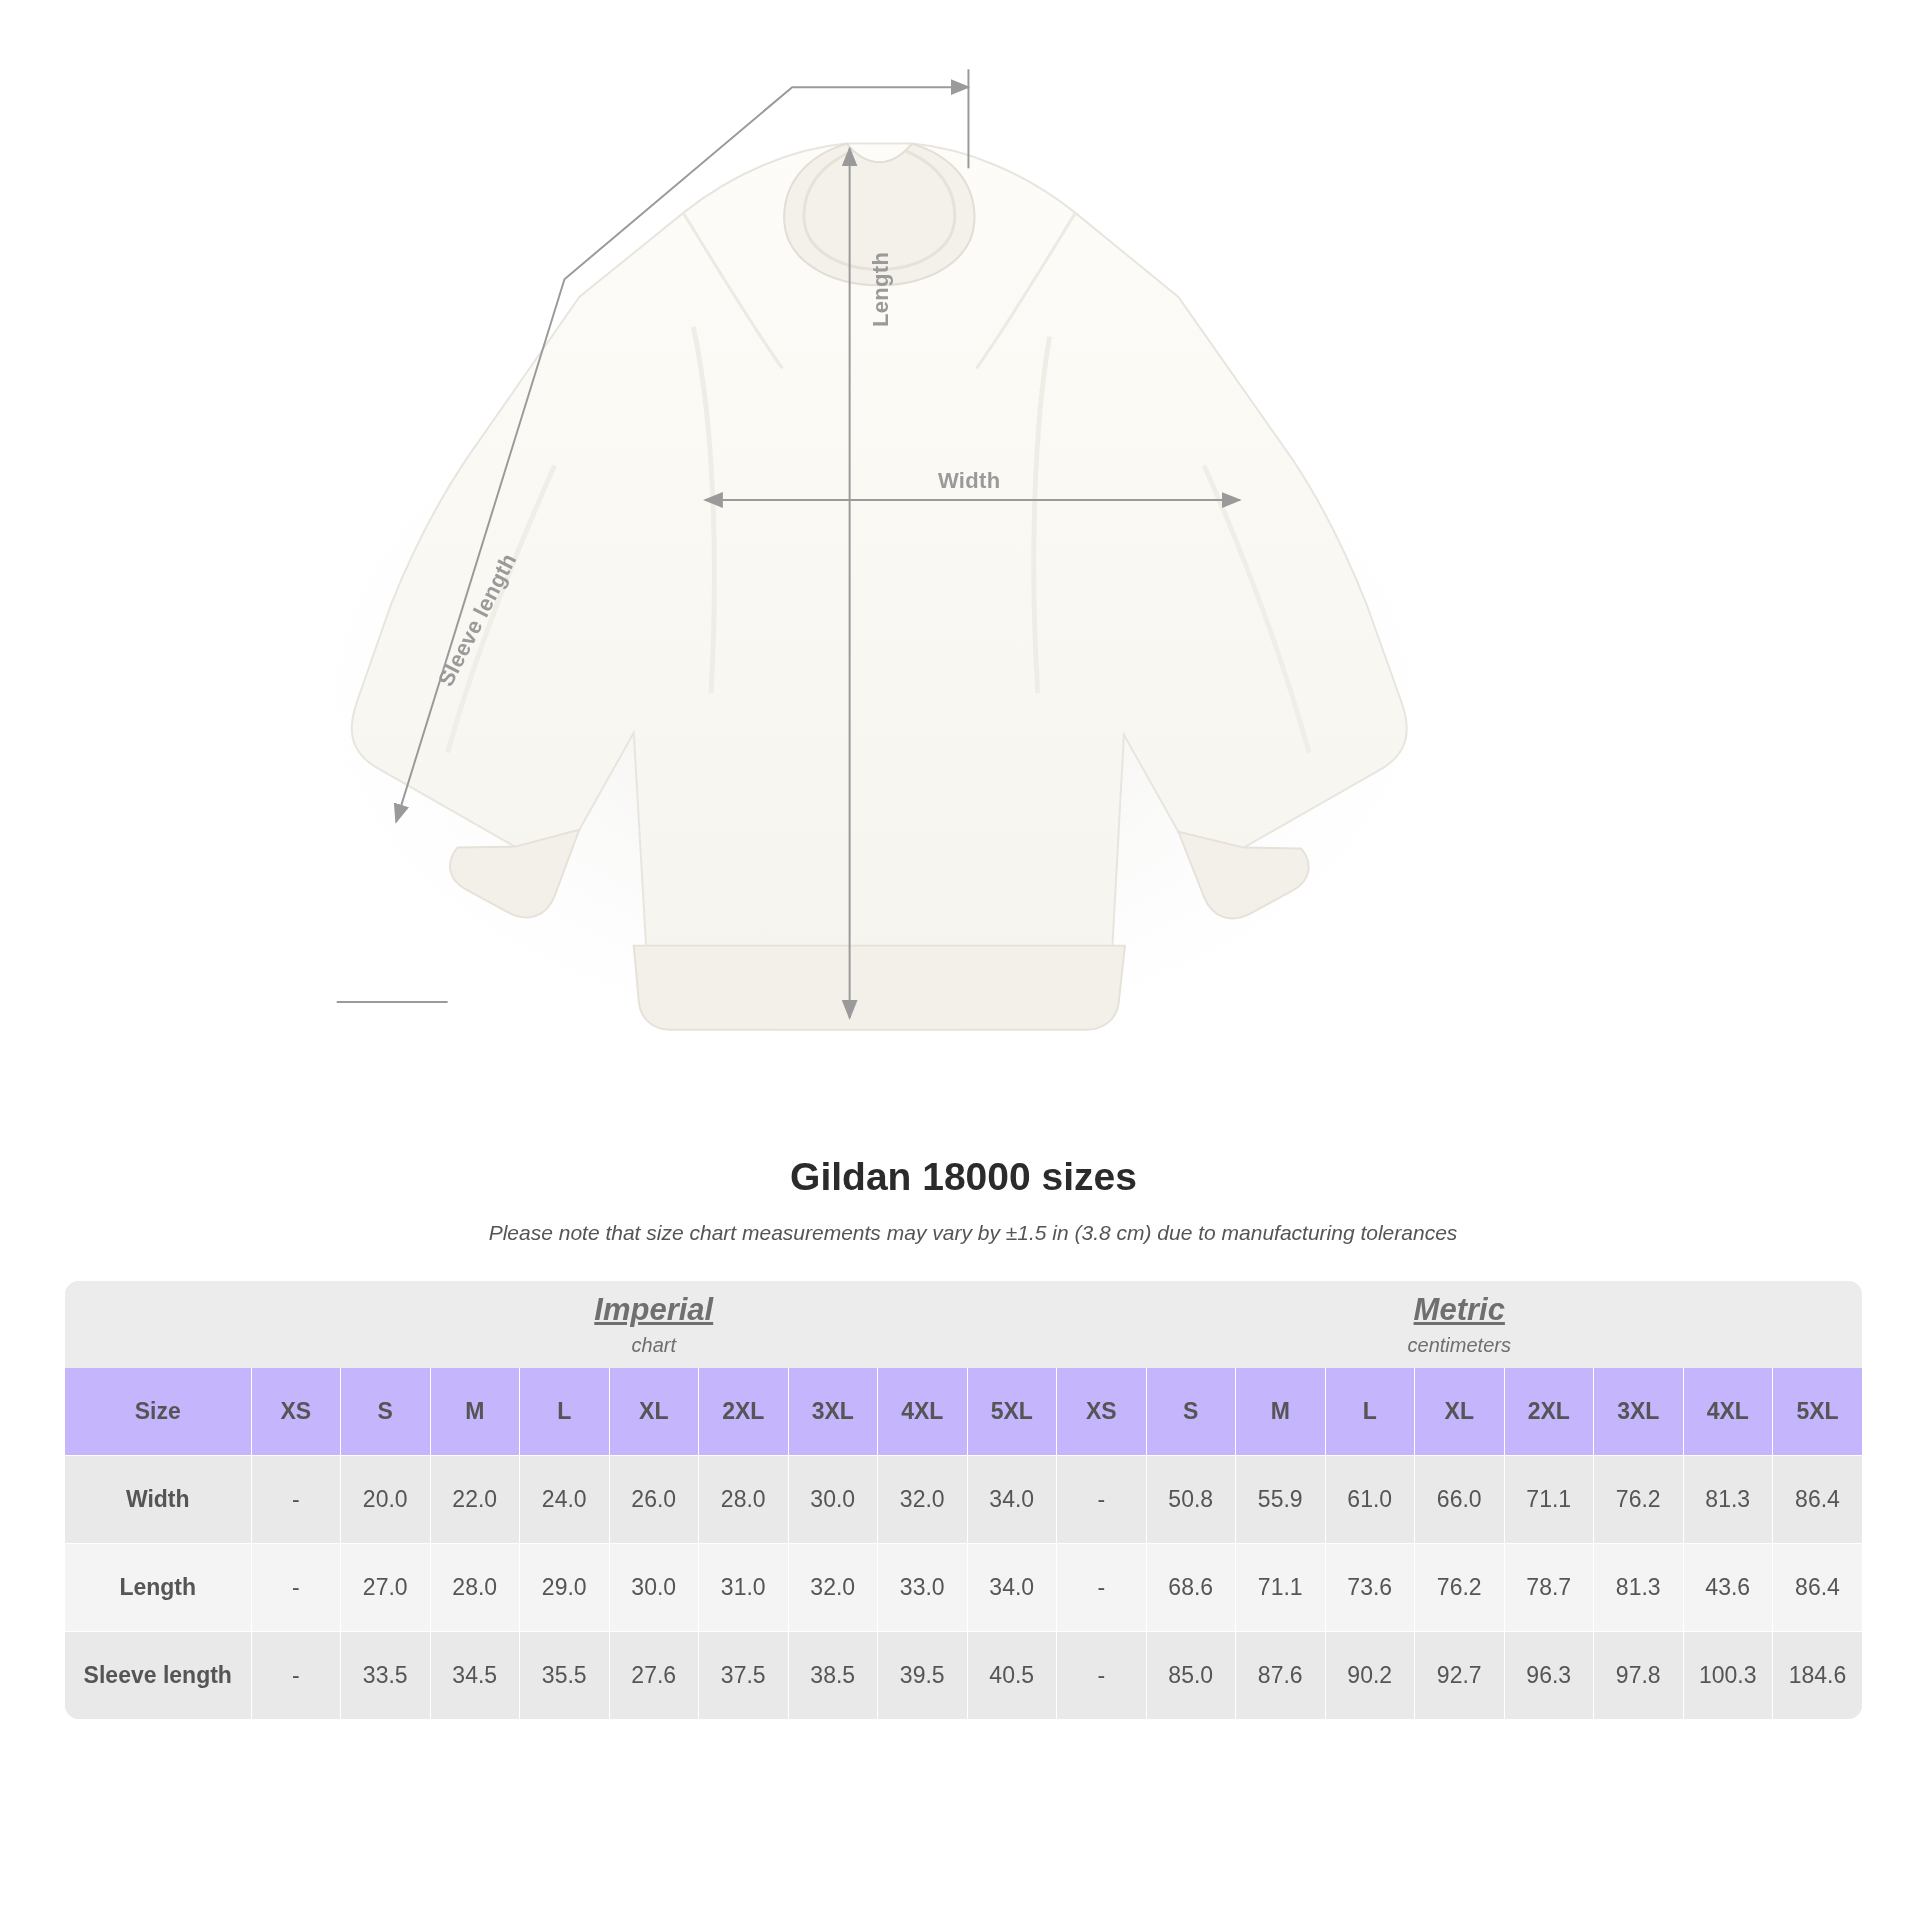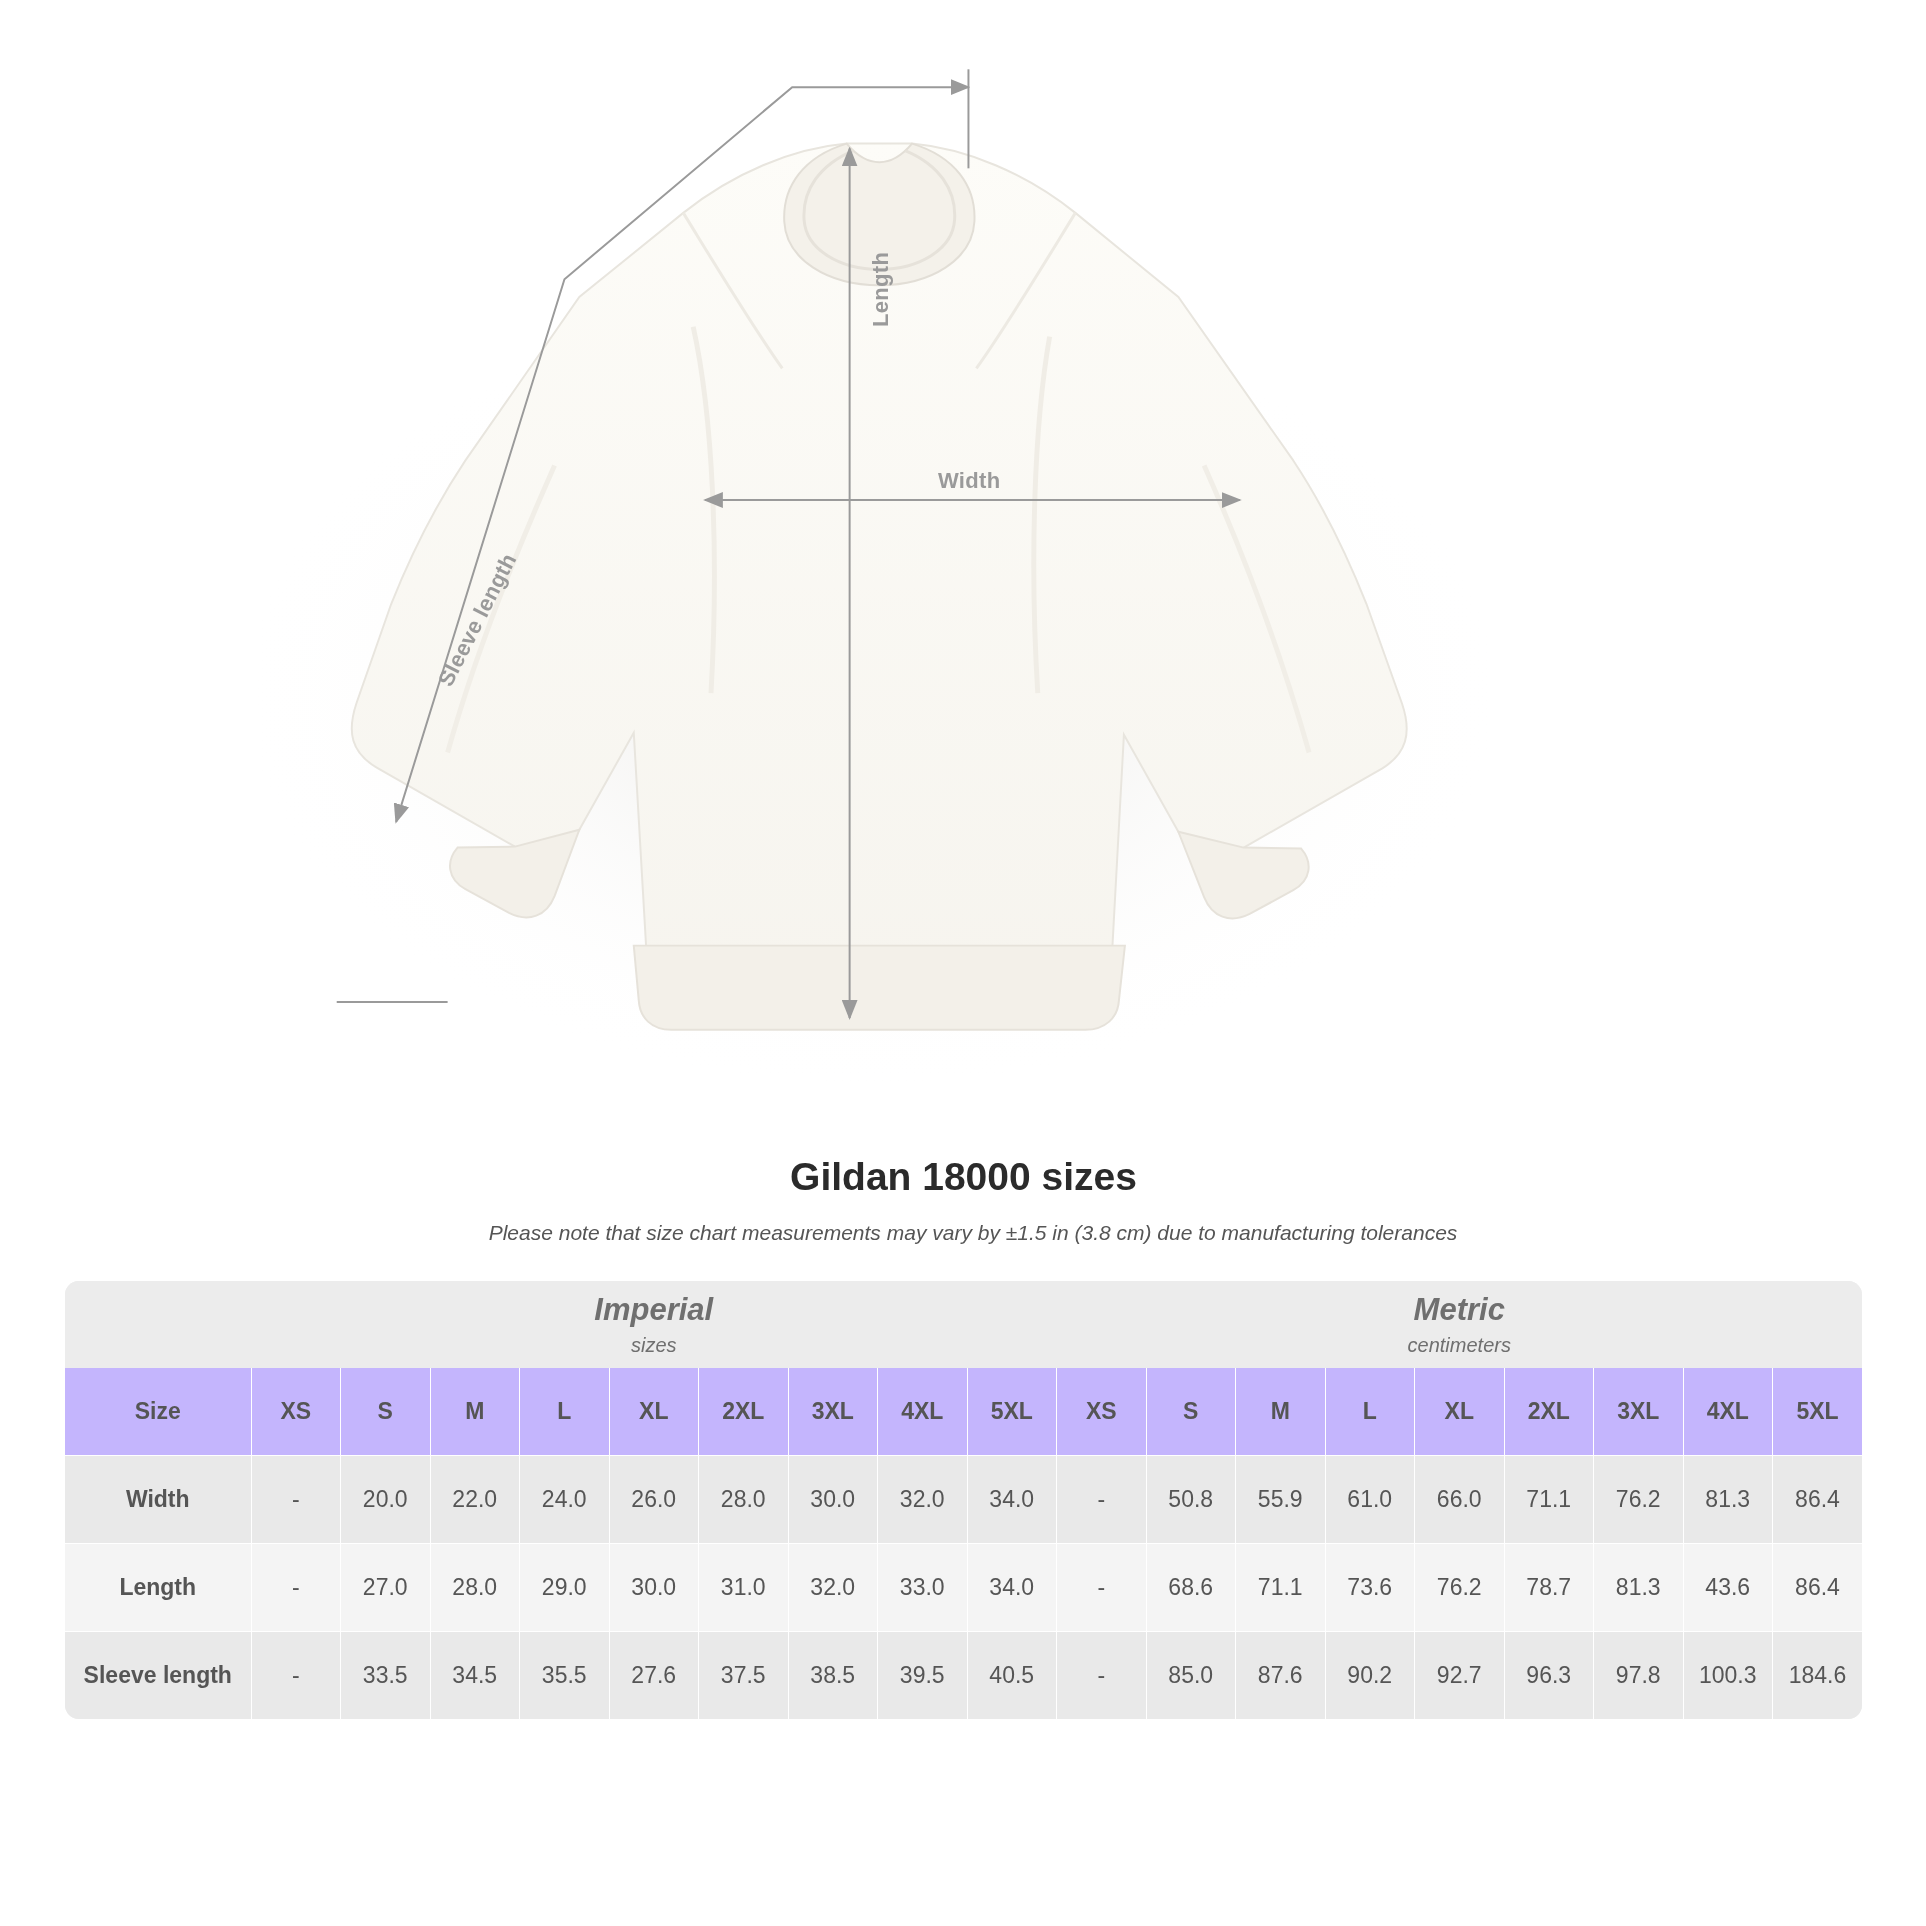--- a/index.html
+++ b/index.html
@@ -97,20 +97,21 @@
     background: #ececec;
     height: 149px;
     border: none;
   }
   .unit-name {
     font-size: 31px;
     font-style: italic;
     font-weight: bold;
     color: #6f6f6f;
     display: block;
+    text-decoration: underline;
   }
   .unit-sub {
     font-size: 20px;
     font-style: italic;
     color: #6f6f6f;
     display: block;
     margin-top: 6px;
   }
   .hdr-row td {
     background: #c4b5fd;
@@ -234,21 +235,21 @@
   <table class="size-table">
     <colgroup>
       <col class="label-col">
       <col span="18">
     </colgroup>
     <tbody>
       <tr class="unit-row">
         <td></td>
         <td colspan="9">
           <span class="unit-name">Imperial</span>
-          <span class="unit-sub">sizes</span>
+          <span class="unit-sub">chart</span>
         </td>
         <td colspan="9">
           <span class="unit-name">Metric</span>
           <span class="unit-sub">centimeters</span>
         </td>
       </tr>
       <tr class="hdr-row">
         <td>Size</td>
         <td>XS</td>
         <td>S</td>

